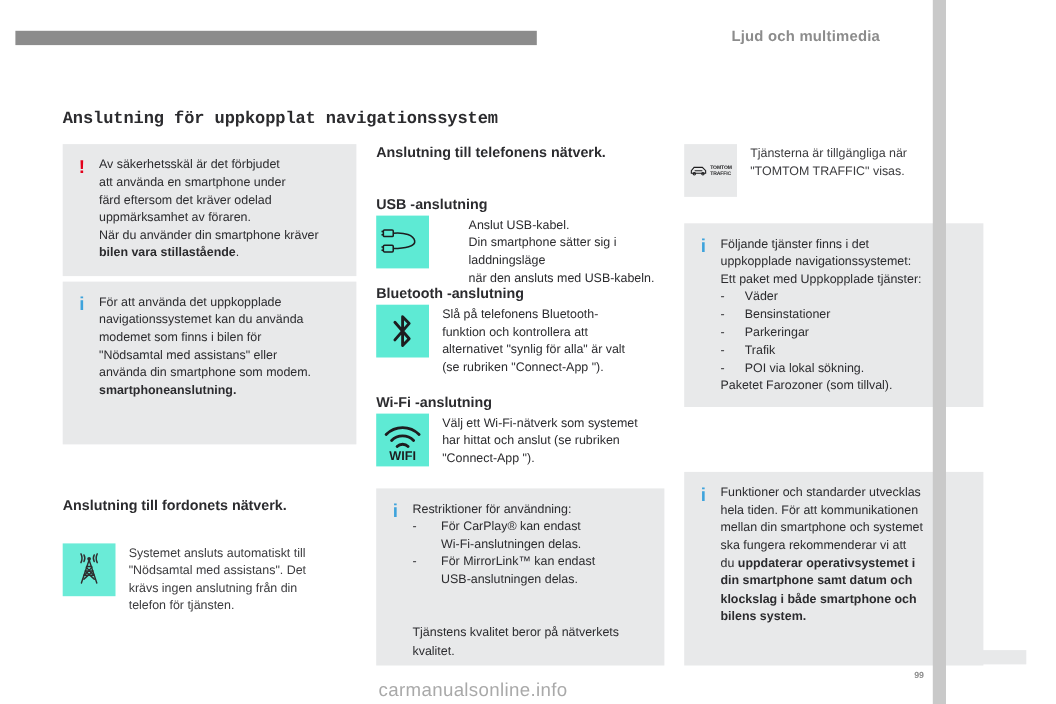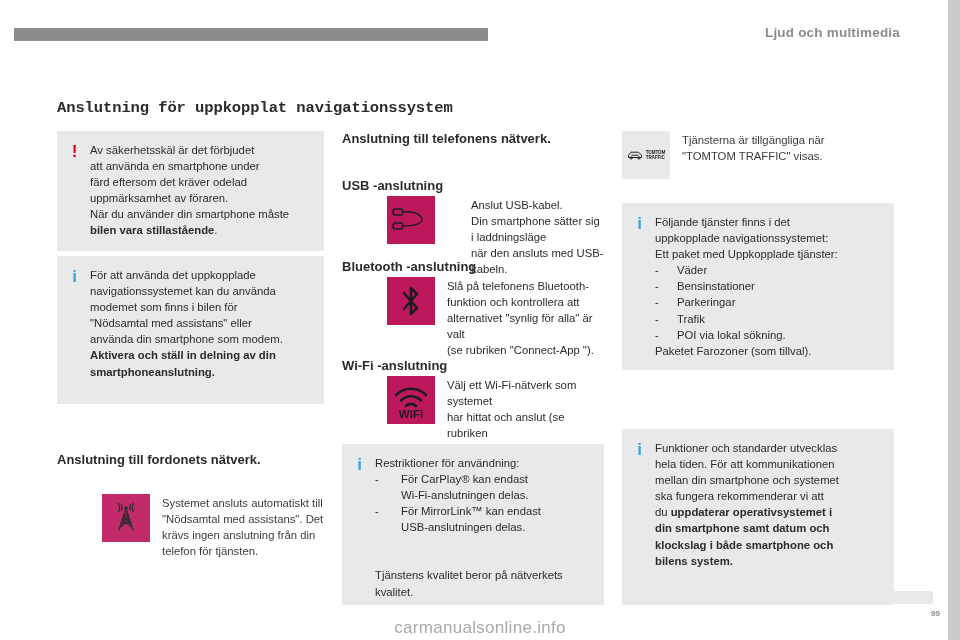--- a/index.html
+++ b/index.html
@@ -7,21 +7,21 @@
   html, body {
     width: 960px;
     height: 640px;
     background: #ffffff;
     font-family: "Liberation Sans", sans-serif;
     overflow: hidden;
   }
 
   .page {
     position: relative;
-    width: 960px;
+    width: 860px;
     height: 640px;
     background: #ffffff;
   }
 
   
   .header-bar {
     position: absolute;
     left: 14px;
     top: 28px;
     width: 474px;
@@ -100,27 +100,26 @@
   .media-row {
     position: absolute;
     display: flex;
     align-items: flex-start;
     gap: 12px;
   }
   #vehicle-net-row { left: 0; top: 494px; width: 267px; }
 
   .thumb {
     flex: 0 0 auto;
-    background: #be185d;
+    background: #5eead4;
     width: 48px;
     height: 48px;
     display: flex;
     align-items: center;
     justify-content: center;
-    margin-left: 45px;
   }
   .thumb svg { display: block; }
 
   .media-txt {
     font-size: 11.3px;
     line-height: 16.1px;
     color: #2b2b2e;
     padding-top: 1px;
   }
 
@@ -225,36 +224,35 @@
   <div class="col col-left">
 
     <div class="box" id="warn-box">
       <div class="box-inner">
         <div class="marker warn">!</div>
         <div class="txt">
           <div>Av säkerhetsskäl är det förbjudet</div>
           <div>att använda en smartphone under</div>
           <div>färd eftersom det kräver odelad</div>
           <div>uppmärksamhet av föraren.</div>
-          <div>När du använder din smartphone måste</div>
+          <div>När du använder din smartphone kräver</div>
           <div><b>bilen vara stillastående</b><span>.</span></div>
         </div>
       </div>
     </div>
 
     <div class="box" id="modem-box">
       <div class="box-inner">
         <div class="marker info">i</div>
         <div class="txt">
           <div>För att använda det uppkopplade</div>
           <div>navigationssystemet kan du använda</div>
           <div>modemet som finns i bilen för</div>
           <div>"Nödsamtal med assistans" eller</div>
           <div>använda din smartphone som modem.</div>
-          <div><b>Aktivera och ställ in delning av din</b></div>
           <div><b>smartphoneanslutning.</b></div>
         </div>
       </div>
     </div>
 
     <div class="sub-title" id="vehicle-net-title">Anslutning till fordonets nätverk.</div>
 
     <div class="media-row faded" id="vehicle-net-row">
       <div class="thumb">
         <svg width="34" height="34" viewBox="0 0 34 34">

